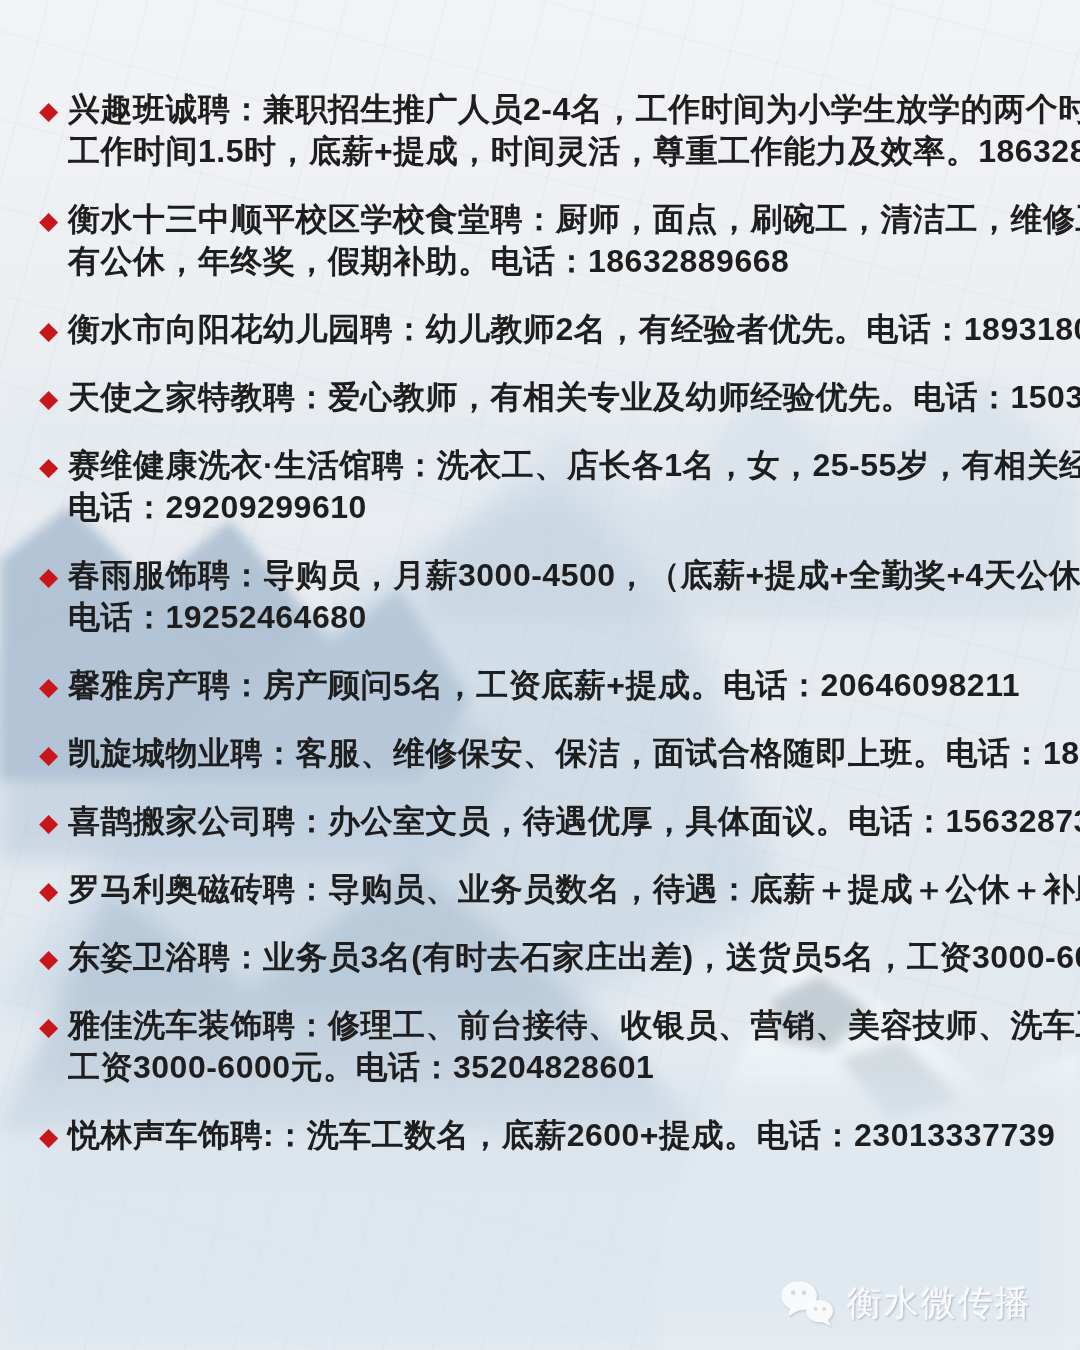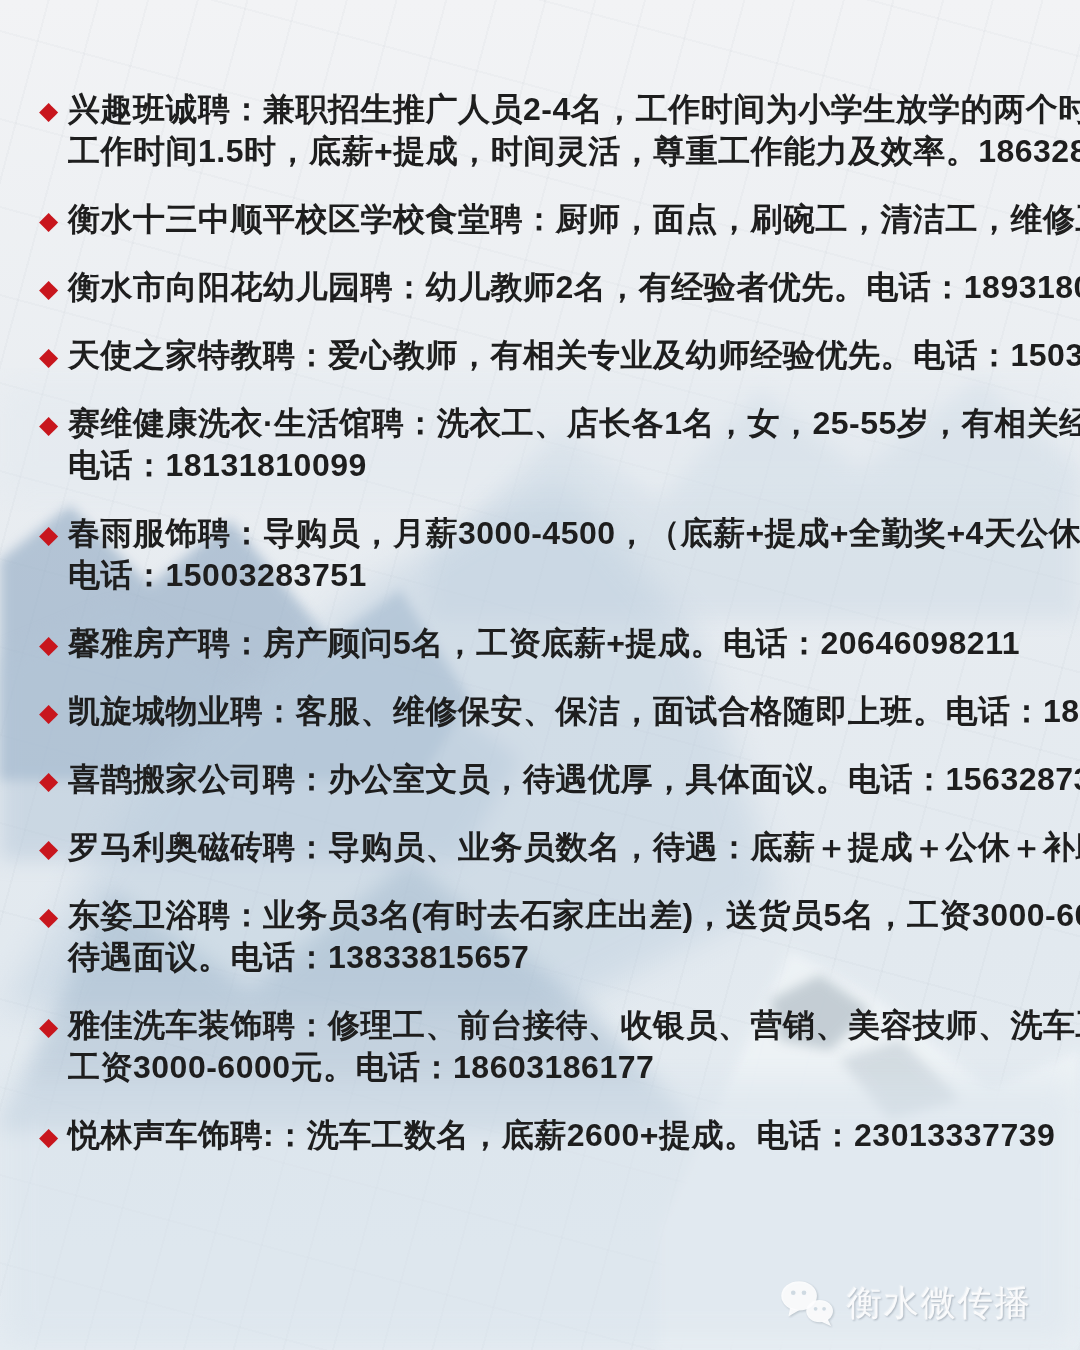--- a/index.html
+++ b/index.html
@@ -114,64 +114,64 @@
 
 <div class="content" id="listings">
     <div class="listing">
       <span class="bullet" style="color: rgb(200, 22, 29);">◆</span>
       <div class="line">兴趣班诚聘：兼职招生推广人员2-4名，工作时间为小学生放学的两个时段，</div>
       <div class="line">工作时间1.5时，底薪+提成，时间灵活，尊重工作能力及效率。18632892019</div>
     </div>
     <div class="listing">
       <span class="bullet" style="color: rgb(200, 22, 29);">◆</span>
       <div class="line">衡水十三中顺平校区学校食堂聘：厨师，面点，刷碗工，清洁工，维修工，</div>
+      <div class="line">有公休，年终奖，假期补助。电话：18632889668</div>
     </div>
     <div class="listing">
       <span class="bullet" style="color: rgb(200, 22, 29);">◆</span>
       <div class="line">衡水市向阳花幼儿园聘：幼儿教师2名，有经验者优先。电话：18931808598</div>
     </div>
     <div class="listing">
       <span class="bullet" style="color: rgb(200, 22, 29);">◆</span>
       <div class="line">天使之家特教聘：爱心教师，有相关专业及幼师经验优先。电话：15030850415</div>
     </div>
     <div class="listing">
       <span class="bullet" style="color: rgb(200, 22, 29);">◆</span>
       <div class="line">赛维健康洗衣·生活馆聘：洗衣工、店长各1名，女，25-55岁，有相关经验者优先。</div>
-      <div class="line">电话：18131810099</div>
+      <div class="line">电话：29209299610</div>
     </div>
     <div class="listing">
       <span class="bullet" style="color: rgb(200, 22, 29);">◆</span>
       <div class="line">春雨服饰聘：导购员，月薪3000-4500，（底薪+提成+全勤奖+4天公休）。</div>
-      <div class="line">电话：15003283751</div>
+      <div class="line">电话：19252464680</div>
     </div>
     <div class="listing">
       <span class="bullet" style="color: rgb(200, 22, 29);">◆</span>
       <div class="line">馨雅房产聘：房产顾问5名，工资底薪+提成。电话：20646098211</div>
     </div>
     <div class="listing">
       <span class="bullet" style="color: rgb(200, 22, 29);">◆</span>
       <div class="line">凯旋城物业聘：客服、维修保安、保洁，面试合格随即上班。电话：18931800028</div>
     </div>
     <div class="listing">
       <span class="bullet" style="color: rgb(200, 22, 29);">◆</span>
       <div class="line">喜鹊搬家公司聘：办公室文员，待遇优厚，具体面议。电话：15632873333</div>
     </div>
     <div class="listing">
       <span class="bullet" style="color: rgb(200, 22, 29);">◆</span>
       <div class="line">罗马利奥磁砖聘：导购员、业务员数名，待遇：底薪＋提成＋公休＋补助＋奖金。</div>
     </div>
     <div class="listing">
       <span class="bullet" style="color: rgb(200, 22, 29);">◆</span>
       <div class="line">东姿卫浴聘：业务员3名(有时去石家庄出差)，送货员5名，工资3000-6000元，</div>
-      <div class="line">待遇面议。电话：13833815657</div>
     </div>
     <div class="listing">
       <span class="bullet" style="color: rgb(200, 22, 29);">◆</span>
       <div class="line">雅佳洗车装饰聘：修理工、前台接待、收银员、营销、美容技师、洗车工5名，</div>
-      <div class="line">工资3000-6000元。电话：18603186177</div>
+      <div class="line">工资3000-6000元。电话：35204828601</div>
     </div>
     <div class="listing">
       <span class="bullet" style="color: rgb(200, 22, 29);">◆</span>
       <div class="line">悦林声车饰聘:：洗车工数名，底薪2600+提成。电话：23013337739</div>
     </div>
   </div>
 
 <div class="watermark">
   <span class="wm-icon">
     <svg viewBox="0 0 64 56" width="58" height="50">

